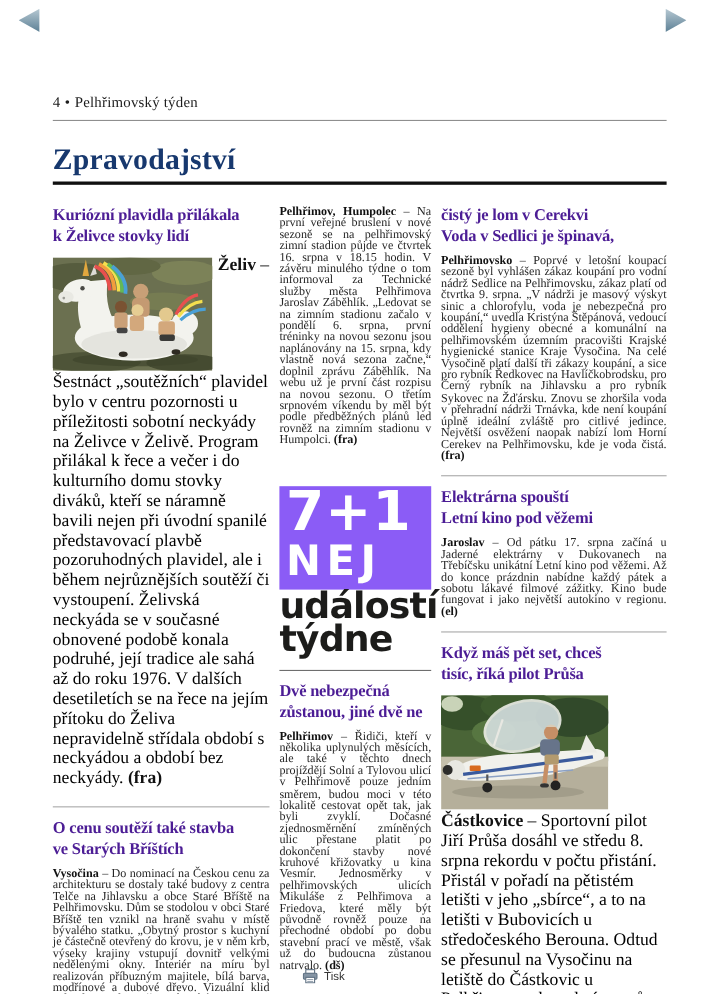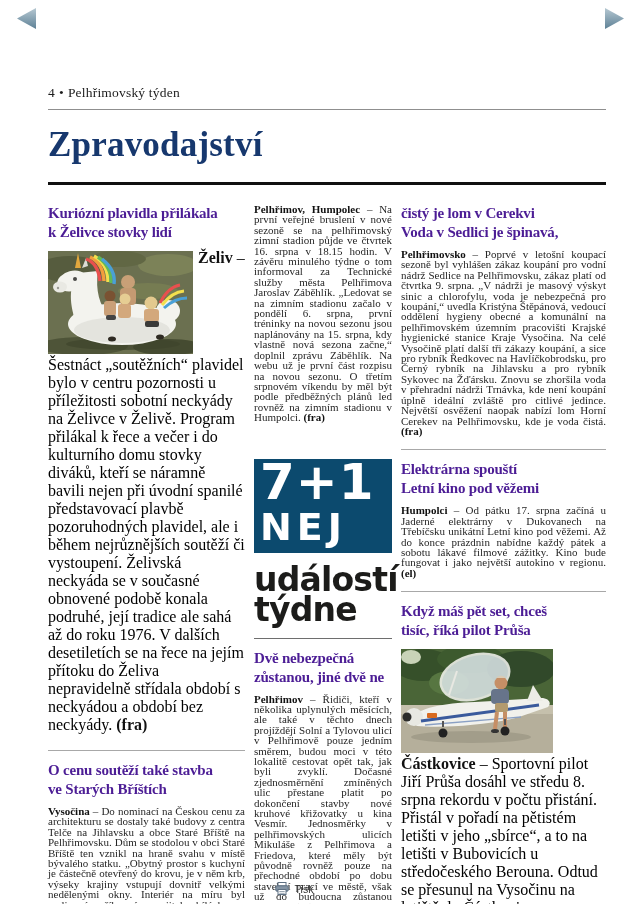--- a/index.html
+++ b/index.html
@@ -13,22 +13,22 @@
   .nav-arrow.left{left:17px;}
   .nav-arrow.right{right:16px;}
   
   .page{position:absolute;left:48px;top:56px;width:558px;}
   .masthead{
     font-size:13.5px;line-height:18px;color:#1c1c1c;
     padding-bottom:7px;border-bottom:1px solid #8f8f8f;letter-spacing:.2px;margin-top:28px;
   }
   .masthead .sep{padding:0 4px;color:#1c1c1c;}
   .section-title{
-    margin:20px 0 0 0;font-size:35px;line-height:30px;font-weight:bold;
-    color:#17386e;padding-bottom:22px;border-bottom:3px solid #101010;
+    margin:20px 0 0 0;font-size:27px;line-height:30px;font-weight:bold;
+    color:#17386e;padding-bottom:5px;border-bottom:3px solid #101010;
     letter-spacing:.2px;
   }
   
   .cols{display:flex;gap:9px;margin-top:19px;align-items:flex-start;}
   .col{min-width:0;}
   .col-left{width:197px;}
   .col-mid{width:138px;}
   .col-right{width:205px;}
   .headline{margin:0 0 7px 0;color:#4c1d95;font-weight:bold;}
   .headline span{display:block;font-size:15px;line-height:19px;letter-spacing:-0.2px;white-space:nowrap;}
@@ -37,28 +37,28 @@
     text-align:justify;word-break:break-word;hyphens:auto;
   }
   .lead,.sign{font-weight:bold;color:#111;}
   .divider{border:none;border-top:1px solid #a8a8a8;margin:13px 0 10px 0;}
   .divider.dark{border-top-color:#6e6e6e;}
   figure{margin:2px 5px 2px 0;float:left;}
   figure svg{display:block;}
   
   .promo{margin:36px 0 4px 0;}
   .promo-box{
-    width:138px;height:94px;box-sizing:border-box;background:#0c4a6e;
+    width:138px;height:94px;box-sizing:border-box;background:#8b5cf6;
     color:#fff;padding:1px 0 0 6px;font-family:"DejaVu Sans", sans-serif;
     font-weight:bold;overflow:hidden;
   }
   .promo-box .l1{display:block;font-size:50px;line-height:45px;letter-spacing:1px;}
   .promo-box .l2{display:block;font-size:38px;line-height:45px;letter-spacing:5px;}
   .promo-caption{
-    margin-top:12px;font-family:"DejaVu Sans", sans-serif;font-weight:bold;
+    margin-top:0;font-family:"DejaVu Sans", sans-serif;font-weight:bold;
     color:#1c1c1a;
   }
   .promo-caption span{display:block;font-size:33px;line-height:30px;letter-spacing:-0.8px;white-space:nowrap;}
   
   .footer{position:absolute;left:0;bottom:5px;width:588px;text-align:center;}
   .print-btn{
     display:inline-flex;align-items:center;gap:6px;background:none;border:none;
     font-family:"Liberation Sans", sans-serif;font-size:10.5px;color:#333;cursor:pointer;
   }
 </style>
@@ -216,21 +216,21 @@
       </article>
 
       <hr class="divider">
 
       <article>
         <h2 class="headline">
           <span>Elektrárna spouští</span>
           <span>Letní kino pod věžemi</span>
         </h2>
         <p class="body-text">
-          <span class="lead">Humpolci</span><span> – Od pátku 17. srpna začíná u Jaderné elektrárny v Dukovanech na Třebíčsku unikátní Letní kino pod věžemi. Až do konce prázdnin nabídne každý pátek a sobotu lákavé filmové zážitky. Kino bude fungovat i jako největší autokino v regionu. </span><span class="sign">(el)</span>
+          <span class="lead">Jaroslav</span><span> – Od pátku 17. srpna začíná u Jaderné elektrárny v Dukovanech na Třebíčsku unikátní Letní kino pod věžemi. Až do konce prázdnin nabídne každý pátek a sobotu lákavé filmové zážitky. Kino bude fungovat i jako největší autokino v regionu. </span><span class="sign">(el)</span>
         </p>
       </article>
 
       <hr class="divider">
 
       <article>
         <h2 class="headline">
           <span>Když máš pět set, chceš</span>
           <span>tisíc, říká pilot Průša</span>
         </h2>

